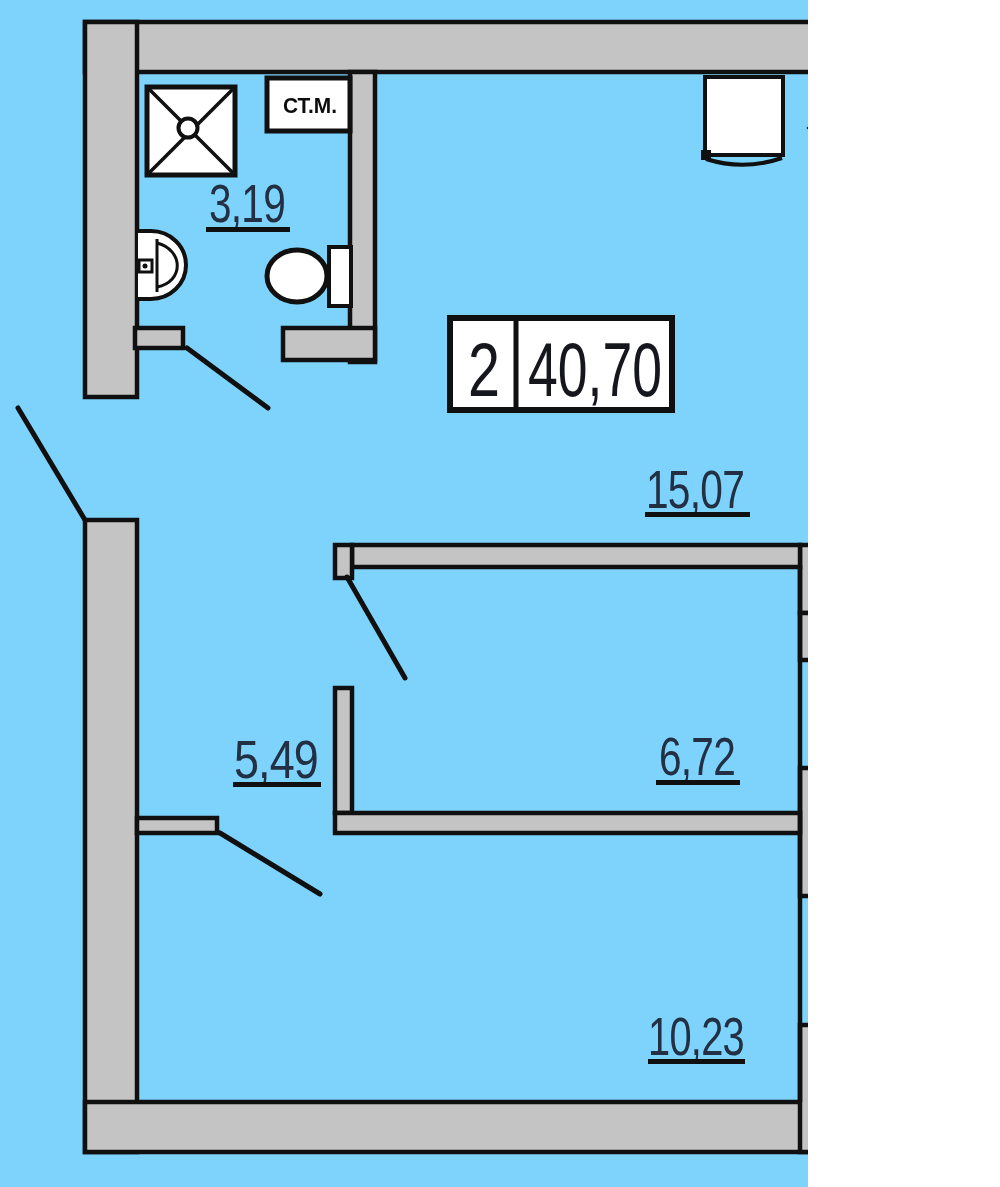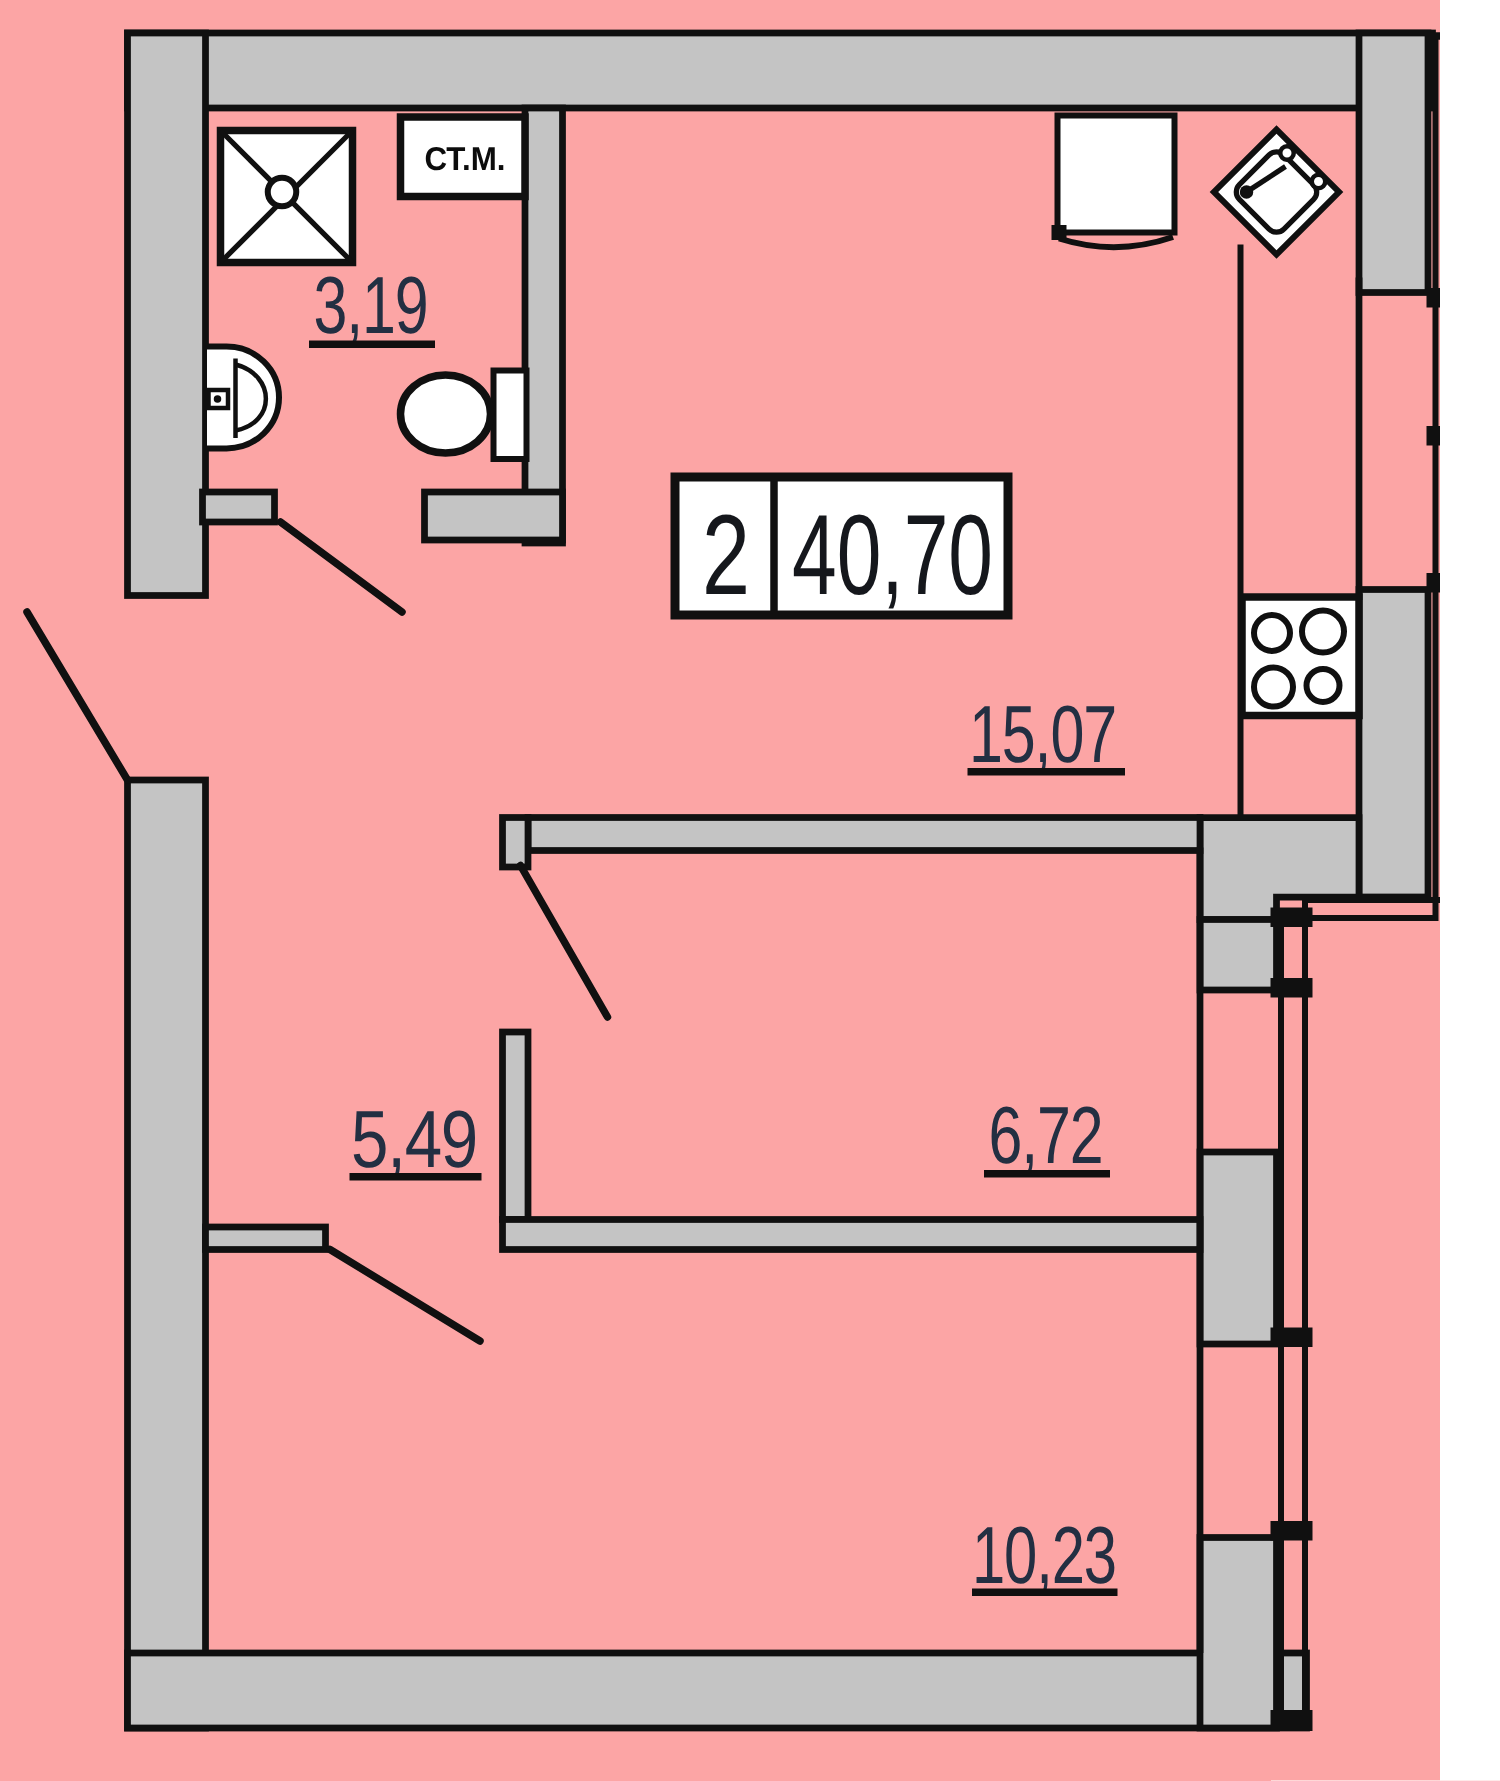--- a/index.html
+++ b/index.html
@@ -1,16 +1,16 @@
 <!DOCTYPE html>
 <html><head>
 <meta charset="utf-8">
 <style>
   html,body{margin:0;padding:0;background:#ffffff;}
-  .page{width:960px;height:1187px;position:relative;background:#fca5a5;overflow:hidden;}
+  .page{width:808px;height:1187px;position:relative;background:#7dd3fc;overflow:hidden;}
   svg{display:block;}
   .wall{fill:#c4c4c4;stroke:#101010;stroke-width:4.5;}
   .thinline{stroke:#101010;fill:none;}
   .fixture{fill:#ffffff;stroke:#101010;}
   .tick{fill:#101010;stroke:none;}
   .door{stroke:#101010;stroke-width:5;fill:none;stroke-linecap:round;}
   .arealabel{font-family:"Liberation Sans", sans-serif;font-size:54px;fill:#232f42;letter-spacing:-1px;}
   .underline{fill:#101010;}
   .boxlabel{font-family:"Liberation Sans", sans-serif;font-size:76px;fill:#15171c;}
   .stmlabel{font-family:"Liberation Sans", sans-serif;font-size:22px;font-weight:bold;fill:#0c0c0c;}

